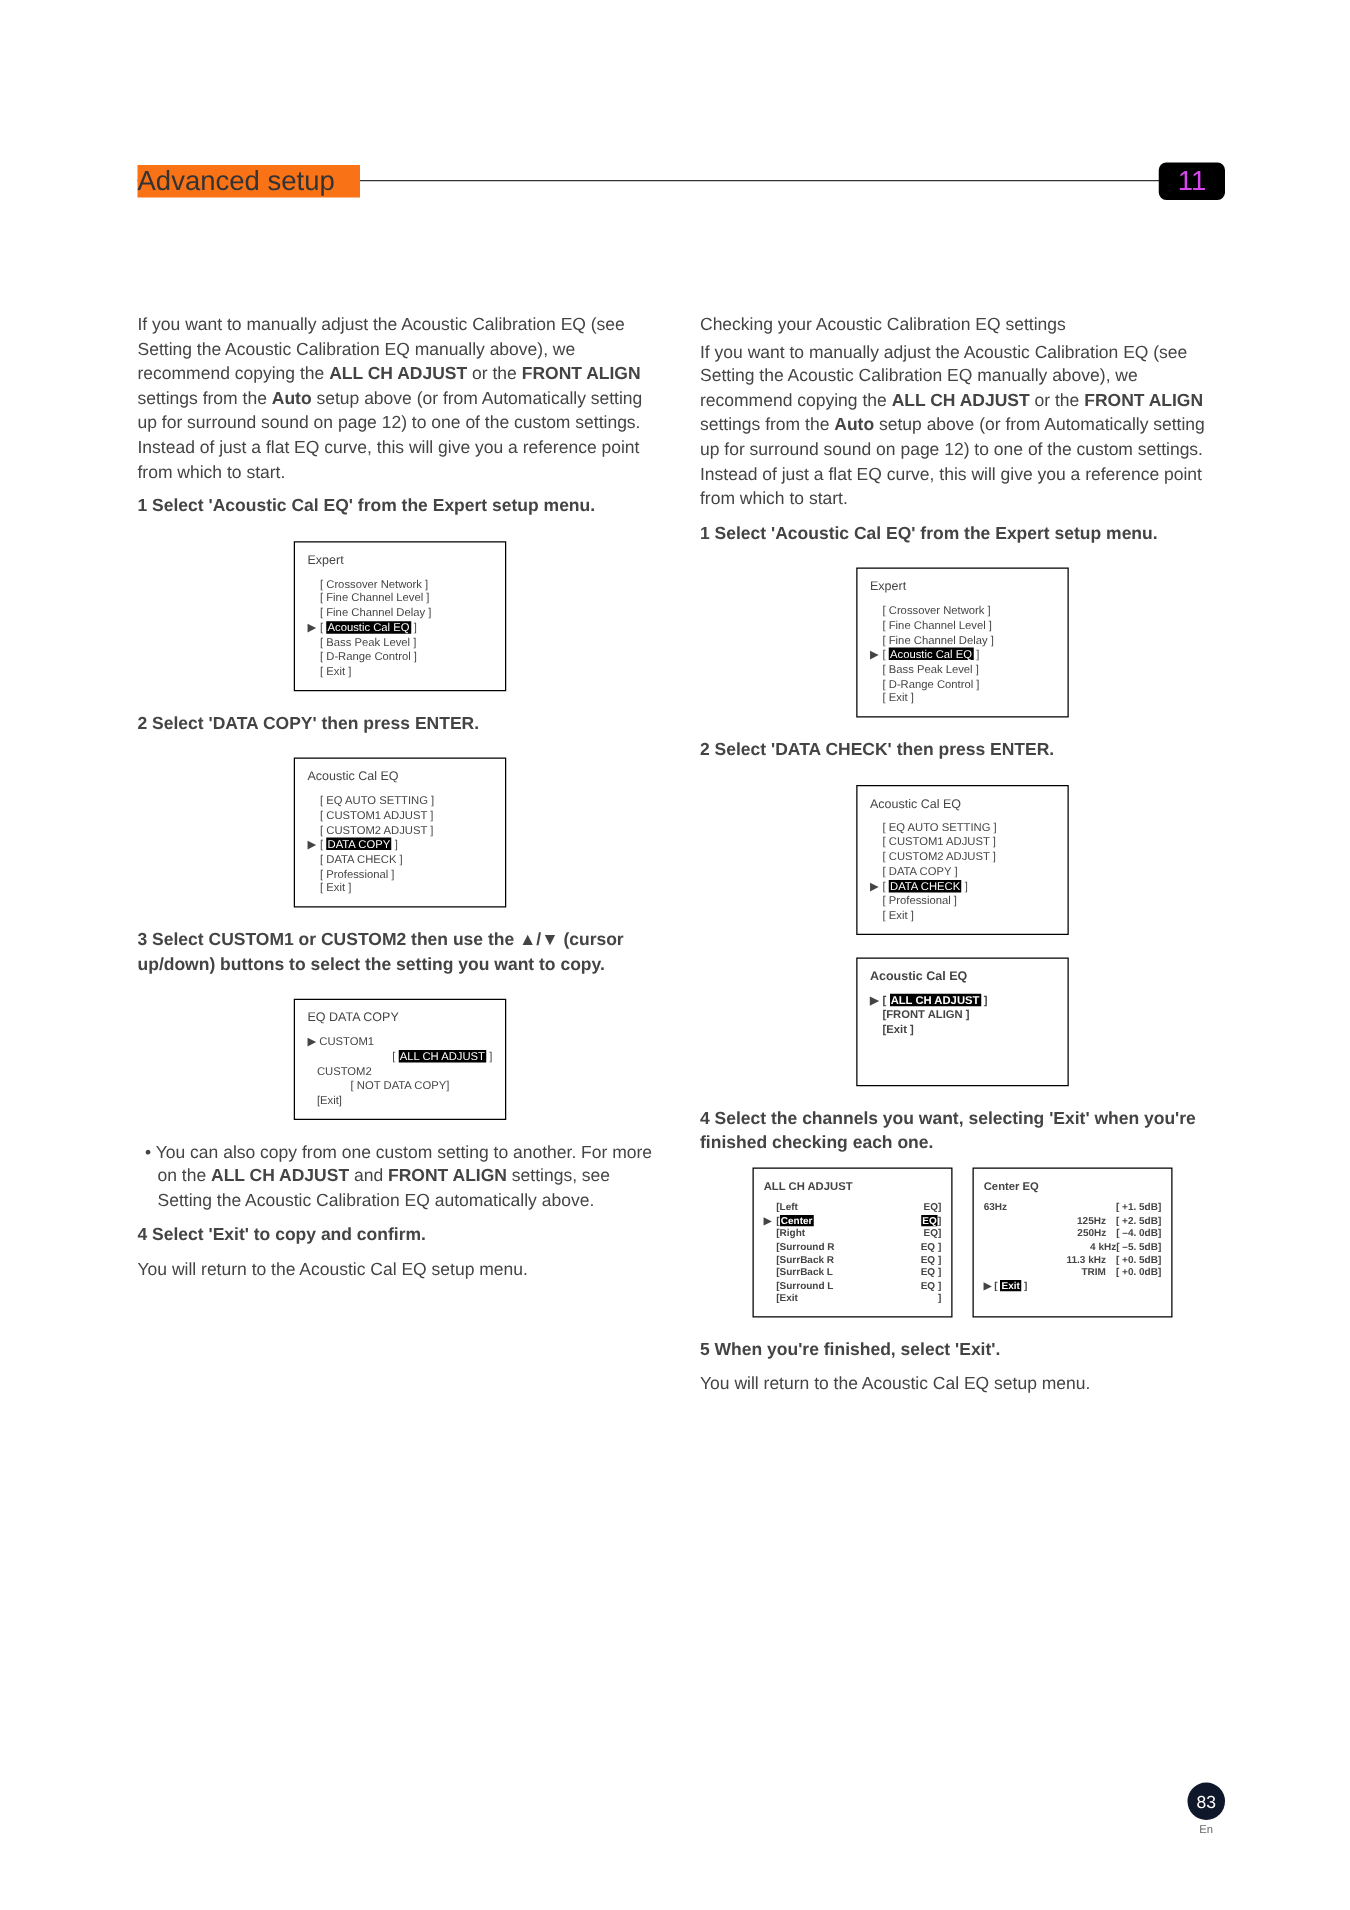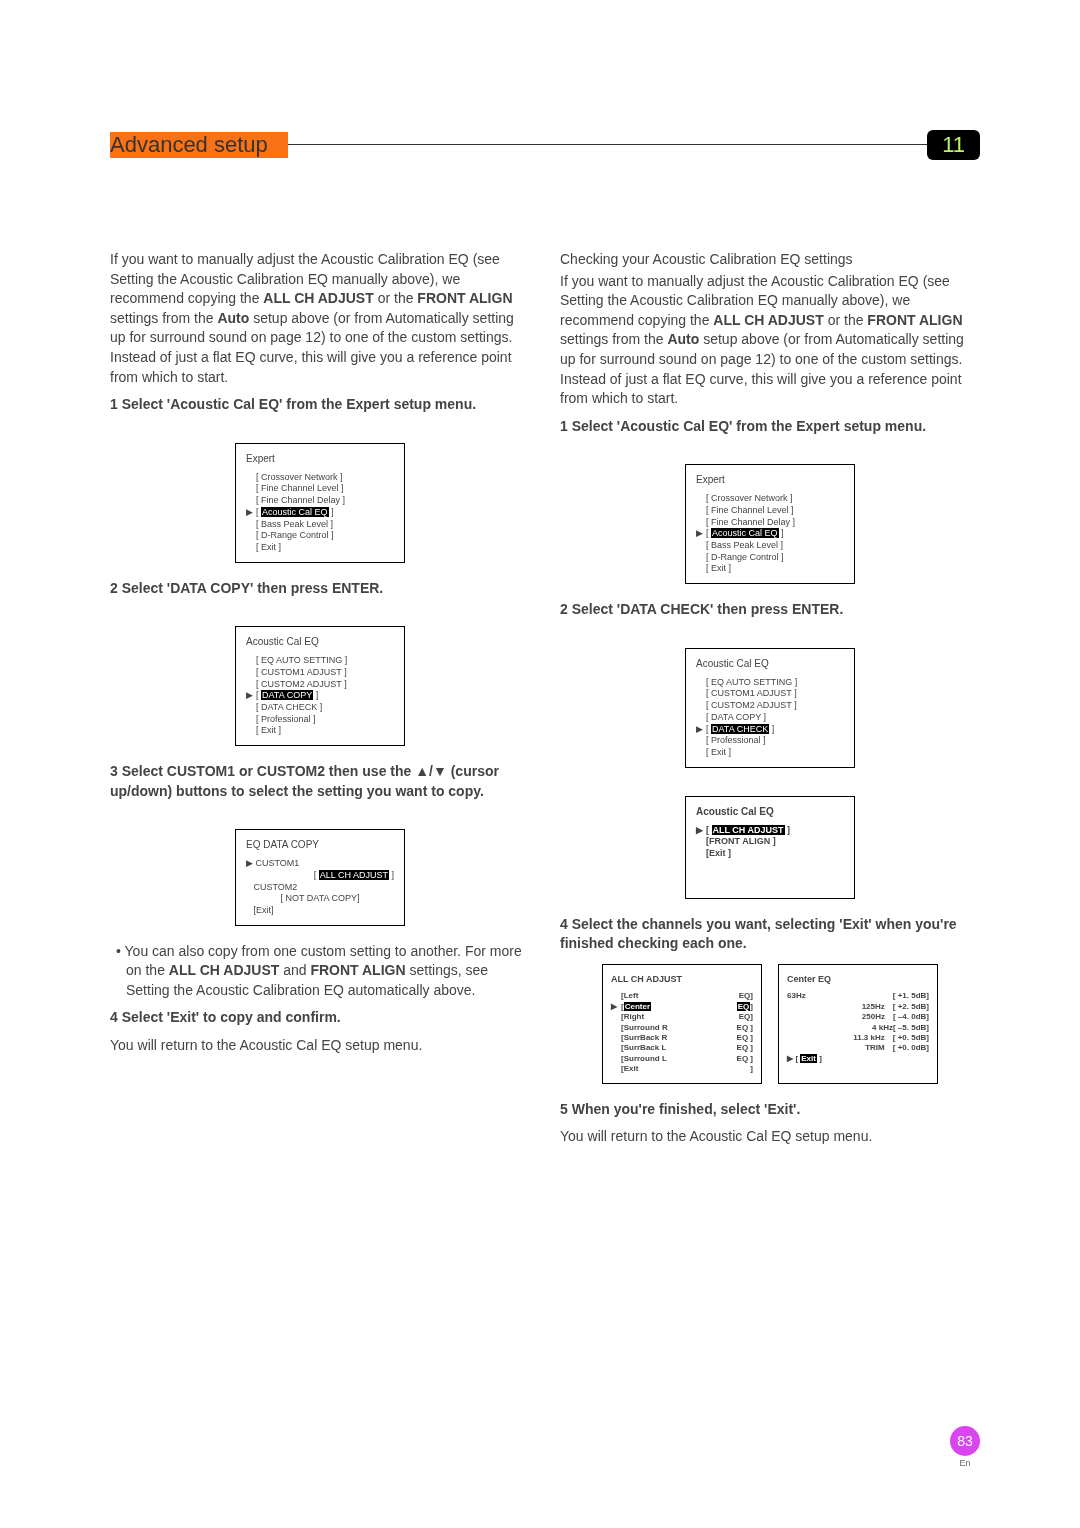--- a/index.html
+++ b/index.html
@@ -36,21 +36,21 @@
       border-top: 1px solid #333;
       z-index: 0;
     }
     .section-title-wrap {
       background: #f97316;
       padding-right: 20px;
       z-index: 1;
     }
     .chapter-badge {
       background: #000;
-      color: #bef264;
+      color: #d946ef;
       font-size: 22px;
       padding: 2px 15px;
       border-radius: 6px;
       z-index: 1;
     }
     .content {
       display: flex;
       gap: 30px;
       margin-top: 90px;
     }
@@ -71,21 +71,21 @@
     .bold {
       font-weight: bold;
     }
     .step {
       font-weight: bold;
       margin-top: 4px;
       margin-bottom: 8px;
     }
     .osd-box {
       width: 170px;
-      margin: 28px auto 16px auto;
+      margin: 18px auto 16px auto;
       border: 1px solid #000;
       padding: 8px 10px;
       background: #fff;
     }
     .osd-title {
       font-size: 10px;
       margin-bottom: 6px;
       font-family: Arial, sans-serif;
     }
     .osd-line {
@@ -128,21 +128,21 @@
       text-indent: -10px;
       margin-bottom: 8px;
     }
     .page-number {
       position: absolute;
       bottom: 60px;
       right: 100px;
       text-align: center;
     }
     .pn-circle {
-      background: #d946ef;
+      background: #0f172a;
       color: #fff;
       border-radius: 50%;
       width: 30px;
       height: 30px;
       display: flex;
       align-items: center;
       justify-content: center;
       font-size: 14px;
       margin: 0 auto;
     }

